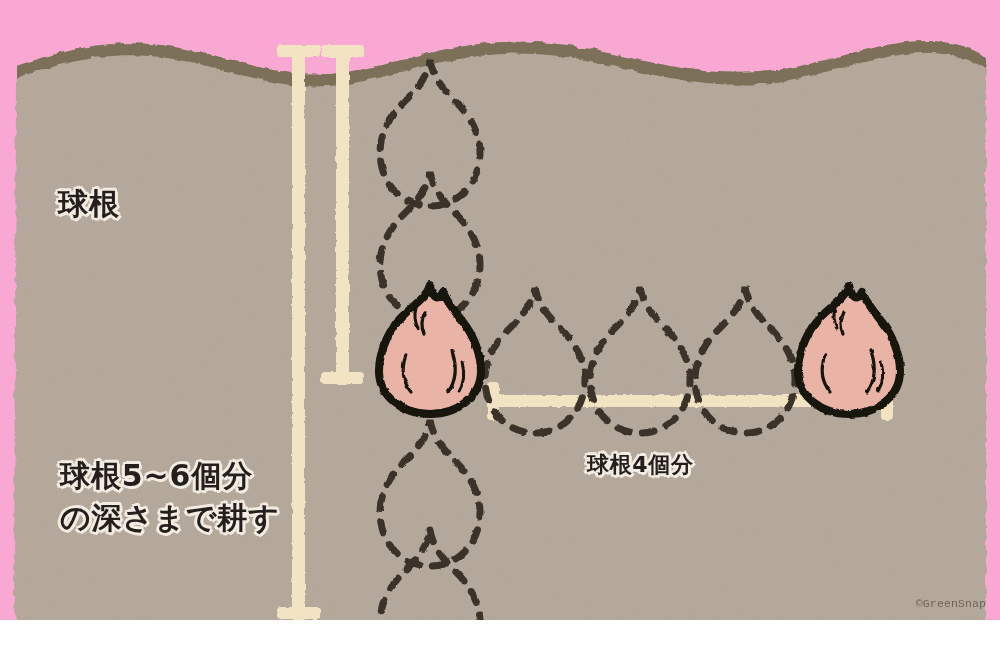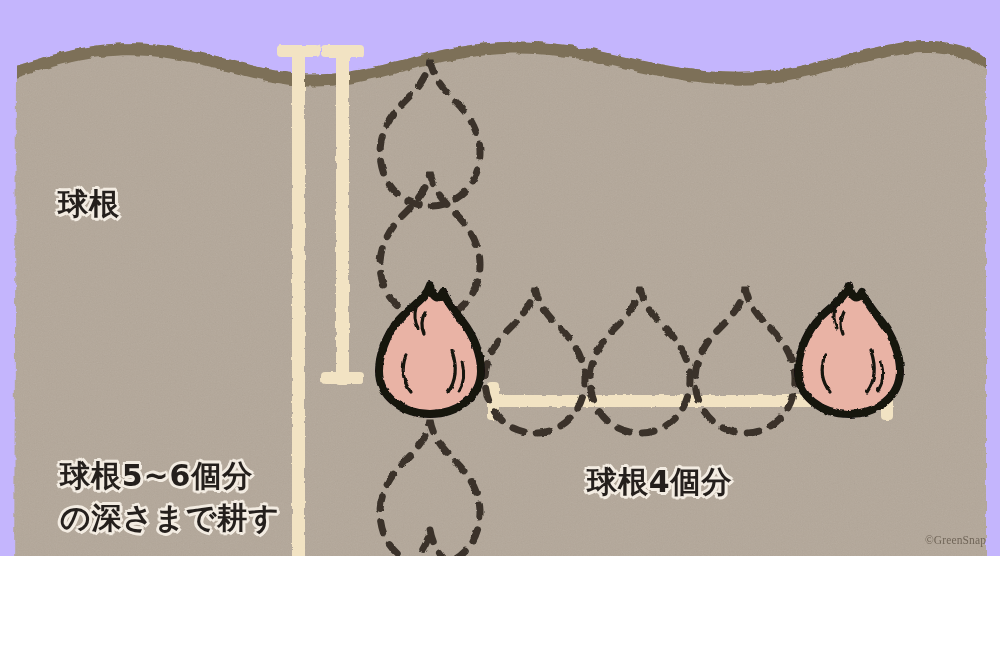--- a/index.html
+++ b/index.html
@@ -3,22 +3,22 @@
 <meta charset="utf-8">
 <style>
   html, body {
     margin: 0;
     padding: 0;
     background: #ffffff;
   }
   #stage {
     position: relative;
     width: 1000px;
-    height: 556px;
-    background: #c4b5fd;
+    height: 620px;
+    background: #f9a8d4;
     overflow: hidden;
     font-family: "DejaVu Sans", sans-serif;
   }
 
   
   .soil-wrap {
     position: absolute;
     left: 0; top: 0;
     width: 1000px; height: 656px;
   }
@@ -45,31 +45,31 @@
     font-size: 30px;
     text-indent: 0;
   }
   #note-depth3 .l2 { display:block; padding-left: 26px; }
   #note-till {
     left: 60px; top: 412px;
     font-size: 30px;
   }
   #note-spacing {
     left: 557px; top: 418px;
-    font-size: 30px;
+    font-size: 22px;
   }
   #note-spacing .l1 { display:block; padding-left: 30px; }
 
   
   #watermark {
     position: absolute;
     right: 14px; bottom: 10px;
     font-size: 11.5px;
     color: #6d6255;
-    font-family: Liberation Serif, serif;
+    font-family: Liberation Mono, monospace;
     letter-spacing: 0.01em;
     opacity: 0.95;
   }
 </style>
 </head>
 <body>
 
 <div id="stage">
 
   <div class="soil-wrap">

